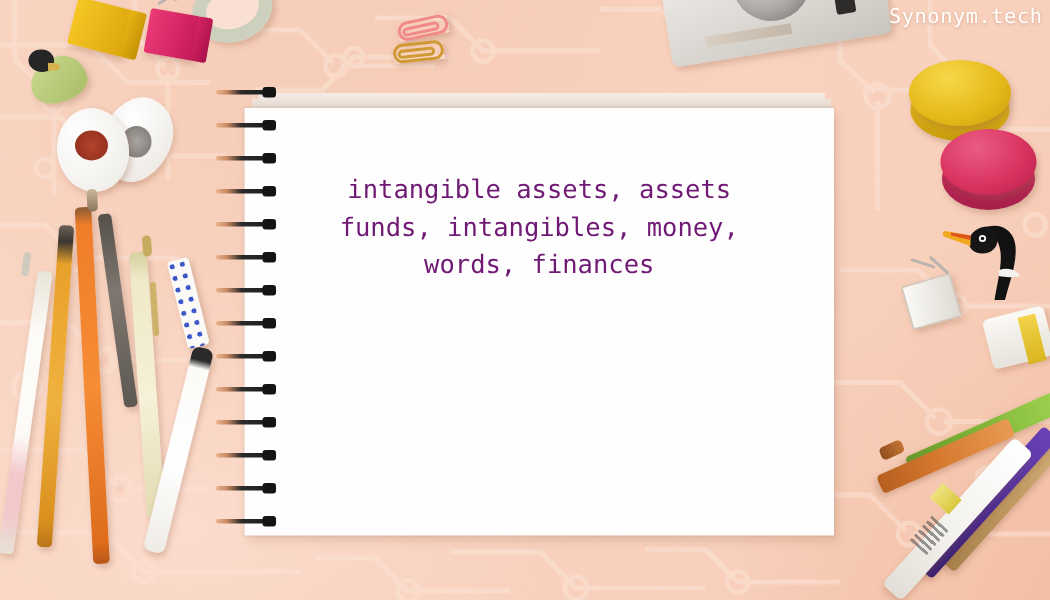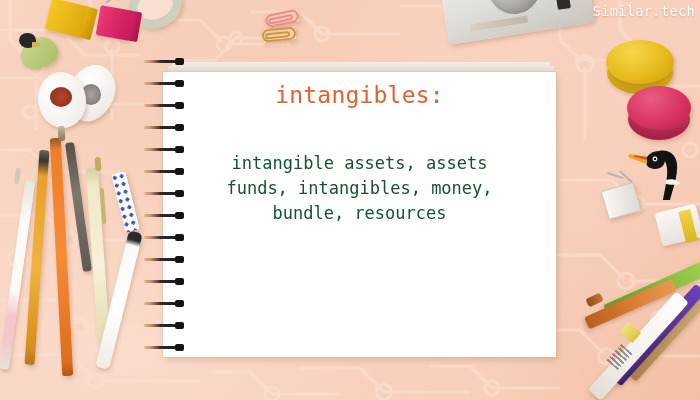--- a/index.html
+++ b/index.html
@@ -73,21 +73,21 @@
     margin-top: 28px;
   }
   .head2 {
     color: #e2622e;
     font-size: 23px;
     letter-spacing: .2px;
     margin-top: 10px;
   }
   #synonyms {
     margin-top: 43px;
-    color: #14532d;
+    color: #701a75;
     font-size: 17px;
     line-height: 25px;
     padding: 0 38px;
   }
   #synonyms div { white-space: nowrap; }
 
   
   #logo {
     position: absolute; right: 5px; top: 3px;
     color: #ffffff;
@@ -338,21 +338,20 @@
       <div class="wire"></div>
       <div class="cap"></div>
     </div>
   <div class="ring" style="top:286px;">
       <div class="wire"></div>
       <div class="cap"></div>
     </div>
 </div>
 
 <div id="content">
-  <div class="head2">intangibles:</div>
   <div id="synonyms">
     <div>intangible assets, assets</div>
     <div>funds, intangibles, money,</div>
-    <div>bundle, resources</div>
+    <div>words, finances</div>
   </div>
 </div>
 
-<div id="logo">Similar.tech</div>
+<div id="logo">Synonym.tech</div>
 
 </body></html>

